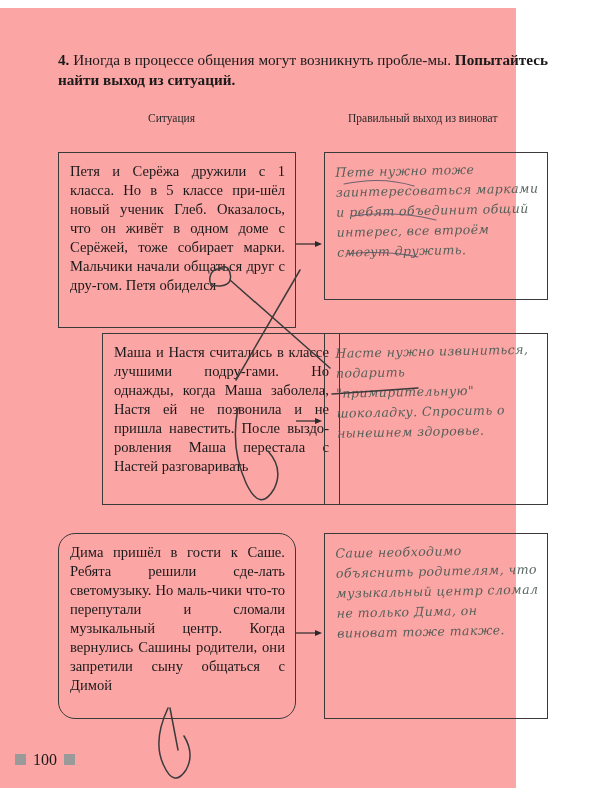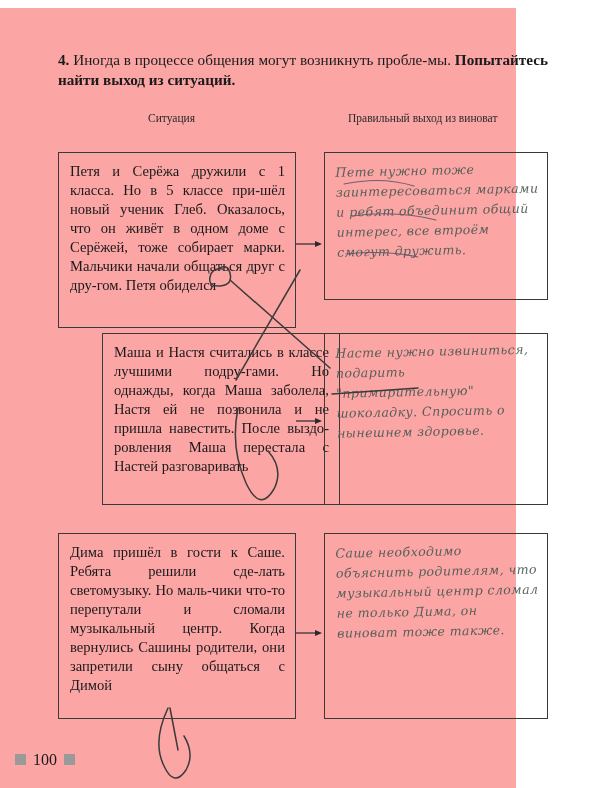--- a/index.html
+++ b/index.html
@@ -169,21 +169,21 @@
         <line x1="0" y1="6" x2="22" y2="6" stroke="#2a2a2a" stroke-width="1.2"></line>
         <polygon points="26,6 19,3 19,9" fill="#2a2a2a"></polygon>
       </svg>
     </div>
     <div class="cell right" style="top:0;height:172px;">
       <div class="hand">Насте нужно извиниться, подарить "примирительную" шоколадку. Спросить о нынешнем здоровье.</div>
     </div>
   </div>
 
   <div class="row" style="top:525px;height:190px;">
-    <div class="cell left" style="top:0;height:186px;">
+    <div class="cell left" style="top:0;height:186px;border-radius:17px;">
       <div class="cell-text">Дима пришёл в гости к Саше. Ребята решили сде-лать светомузыку. Но маль-чики что-то перепутали и сломали музыкальный центр. Когда вернулись Сашины родители, они запретили сыну общаться с Димой</div>
     </div>
     <div class="arrow" style="left:238px;top:94px;">
       <svg width="26" height="12" viewBox="0 0 26 12">
         <line x1="0" y1="6" x2="22" y2="6" stroke="#2a2a2a" stroke-width="1.2"></line>
         <polygon points="26,6 19,3 19,9" fill="#2a2a2a"></polygon>
       </svg>
     </div>
     <div class="cell right" style="top:0;height:186px;">
       <div class="hand">Саше необходимо объяснить родителям, что музыкальный центр сломал не только Дима, он виноват тоже также.</div>

